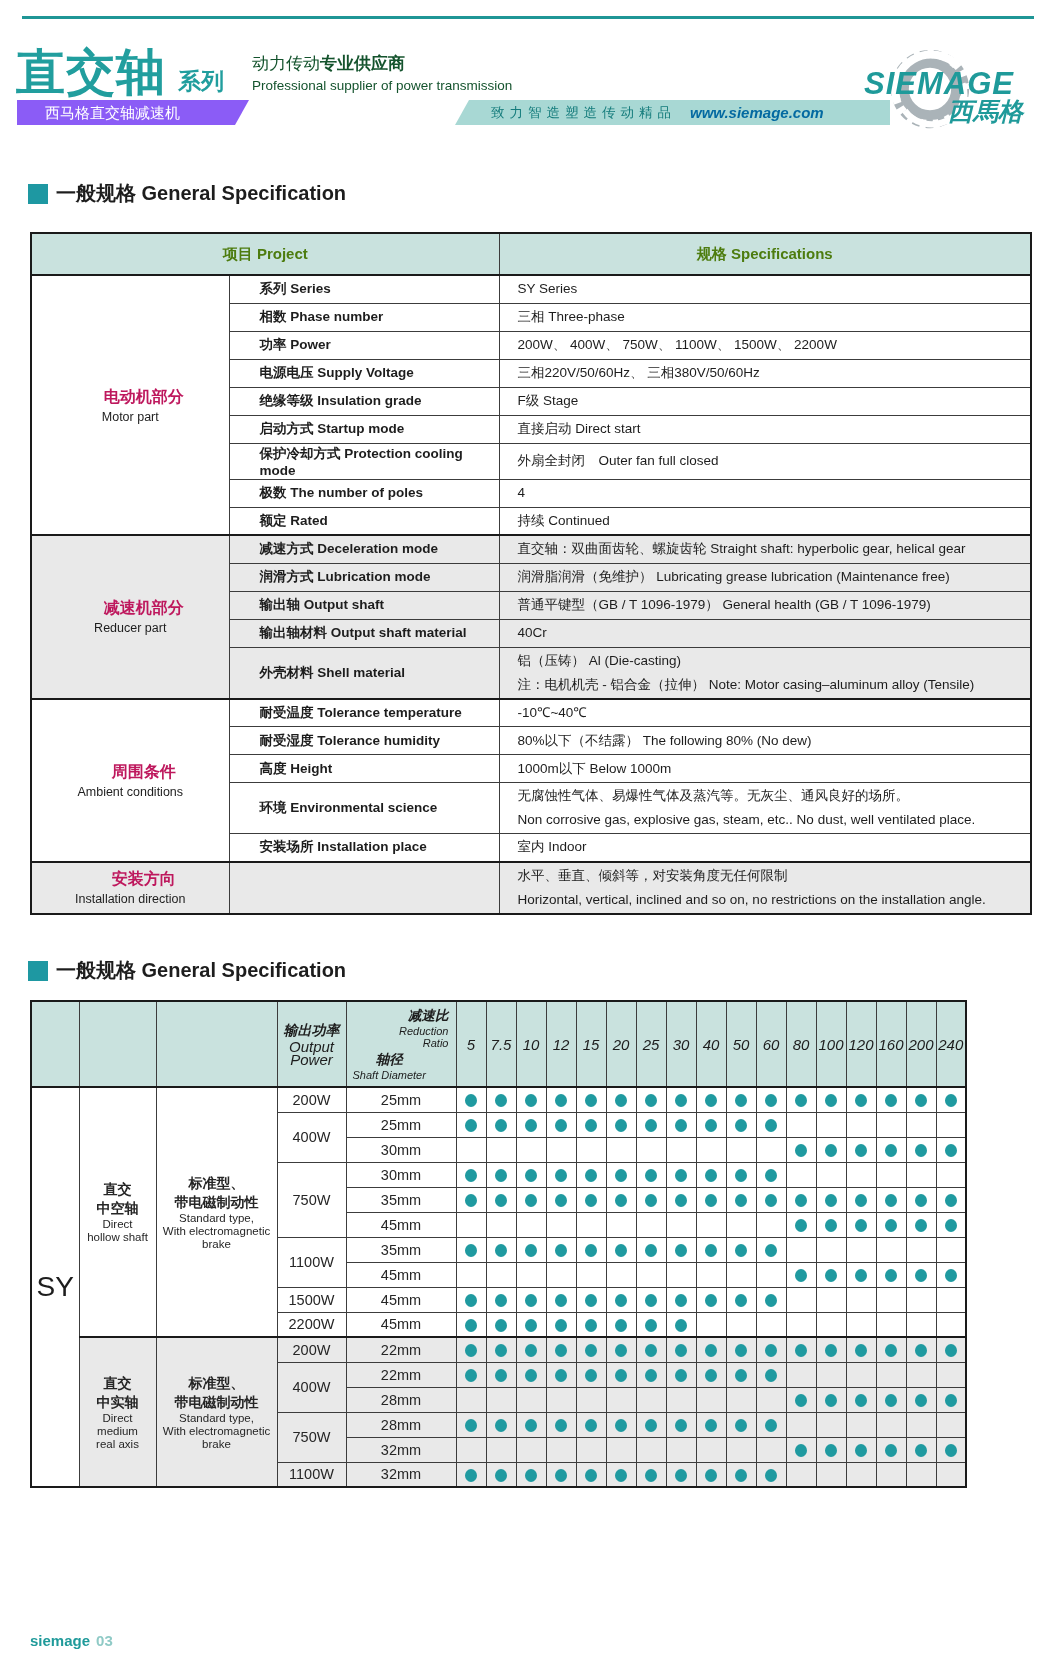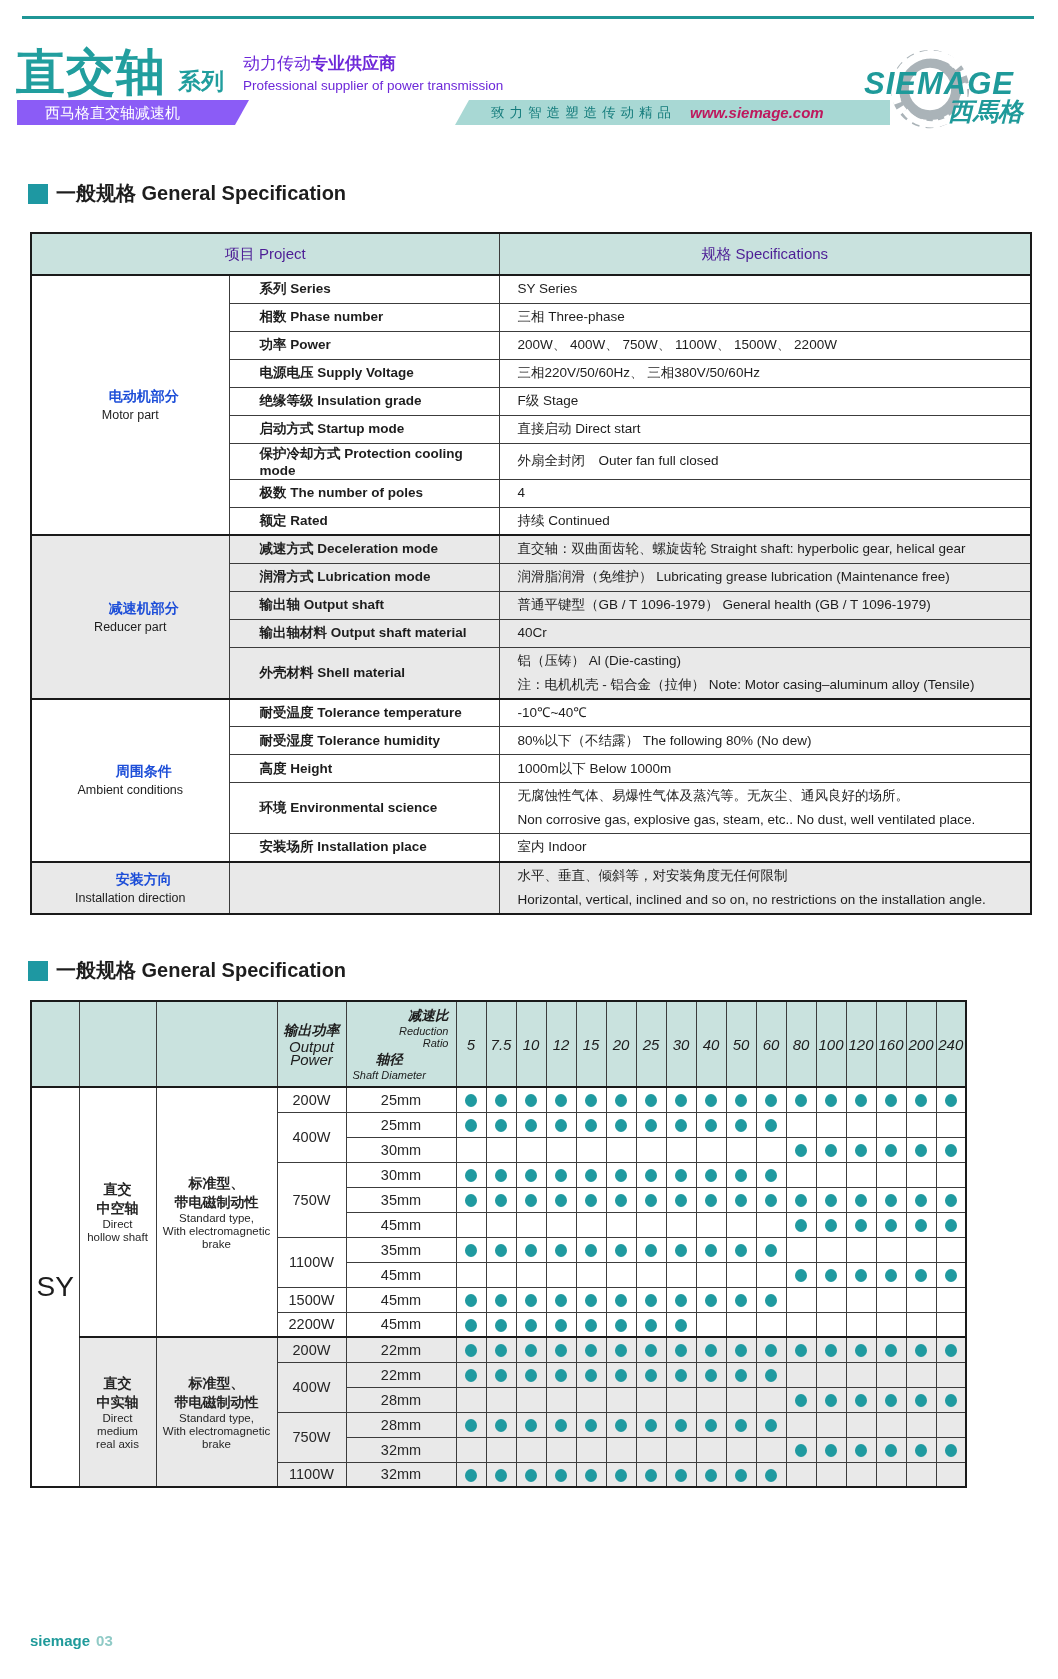--- a/index.html
+++ b/index.html
@@ -5,56 +5,56 @@
   html,body{margin:0;padding:0;background:#ffffff;}
   .page{
     position:relative;width:1058px;height:1679px;background:#ffffff;
     font-family:"Liberation Sans", sans-serif;color:#262626;overflow:hidden;
   }
   
   .top-rule{position:absolute;left:22px;top:16px;width:1012px;height:3px;background:#1f9696;}
   .brand-title{position:absolute;left:16px;top:40px;color:#219e9e;white-space:nowrap;}
   .brand-title .big{font-size:49px;font-weight:bold;letter-spacing:1px;}
   .brand-title .suffix{font-size:23px;font-weight:bold;margin-left:12px;}
-  .brand-sub{position:absolute;left:243px;top:52px;color:#6d28d9;}
+  .brand-sub{position:absolute;left:252px;top:52px;color:#14532d;}
   .brand-sub .cn{font-size:17px;}
   .brand-sub .cn b{font-weight:bold;}
   .brand-sub .en{font-size:13.5px;margin-top:3px;}
   .ribbon-dark{
     position:absolute;left:17px;top:100px;width:232px;height:25px;background:#8b5cf6;
     clip-path:polygon(0 0,100% 0,calc(100% - 14px) 100%,0 100%);
     color:#ffffff;font-size:15px;line-height:25px;padding-left:0;text-indent:28px;z-index:1;
   }
   .ribbon-light{
     position:absolute;left:455px;top:100px;width:435px;height:25px;background:#a8d8d4;
     clip-path:polygon(14px 0,100% 0,100% 100%,0 100%);
     display:flex;align-items:center;z-index:1;
   }
   .ribbon-light .slogan{color:#157c7c;font-size:13.5px;letter-spacing:5px;margin-left:36px;white-space:nowrap;}
-  .ribbon-light .url{color:#be185d;font-size:15px;font-weight:bold;font-style:italic;margin-left:14px;white-space:nowrap;}
+  .ribbon-light .url{color:#0369a1;font-size:15px;font-weight:bold;font-style:italic;margin-left:14px;white-space:nowrap;}
   .gear{position:absolute;left:885px;top:44px;width:90px;height:90px;z-index:2;}
   .logo-en{position:absolute;left:864px;top:66px;z-index:3;color:#1f9a9a;font-size:31px;font-weight:bold;font-style:italic;letter-spacing:1px;}
   .logo-cn{position:absolute;left:948px;top:95px;z-index:3;color:#1f9a9a;font-size:25px;font-weight:bold;font-style:italic;}
   
   .section-title{position:absolute;left:28px;font-size:20px;font-weight:bold;color:#1d1d1d;display:flex;align-items:center;}
   .section-title .sq{display:inline-block;width:20px;height:20px;background:#1e98a2;margin-right:8px;}
   
   table{border-collapse:collapse;table-layout:fixed;}
   .spec-table{position:absolute;left:30px;top:232px;width:1000px;border:2px solid #1a1a1a;}
   .spec-table th{
     background:#c9e2de;border:1px solid #3c3c3c;border-bottom:2px solid #1a1a1a;
-    height:38px;font-size:15px;font-weight:normal;color:#4c1d95;
+    height:38px;font-size:15px;font-weight:bold;color:#4d7c0f;
   }
   .spec-table td{border:1px solid #3c3c3c;background:#ffffff;vertical-align:middle;}
   .spec-table tr{height:28px;}
   .spec-table tr.tall{height:48px;}
   .spec-table tr.shaded td{background:#e9e9e9;}
   .spec-table tr.group-start td{border-top:2px solid #1a1a1a;}
   .group-cell{text-align:center;}
-  .group-cell .g-cn{font-size:14px;font-weight:bold;color:#1d4ed8;margin-left:27px;}
+  .group-cell .g-cn{font-size:16px;font-weight:bold;color:#be185d;margin-left:27px;}
   .group-cell .g-en{font-size:12.5px;color:#1d1d1d;margin-top:2px;}
   .label-cell{padding-left:30px;font-size:13.5px;font-weight:bold;color:#1d1d1d;}
   .value-cell{padding-left:18px;font-size:13.5px;color:#1d1d1d;}
   .value-cell .v1,.value-cell .v2{line-height:24px;}
   
   .matrix-table{position:absolute;left:30px;top:1000px;width:935px;border:2px solid #1a1a1a;}
   .matrix-table th{
     background:#c9e2de;border:1px solid #3c3c3c;border-bottom:2px solid #1a1a1a;
     height:84px;font-weight:normal;color:#1d1d1d;vertical-align:middle;padding:0;font-style:italic;
   }

